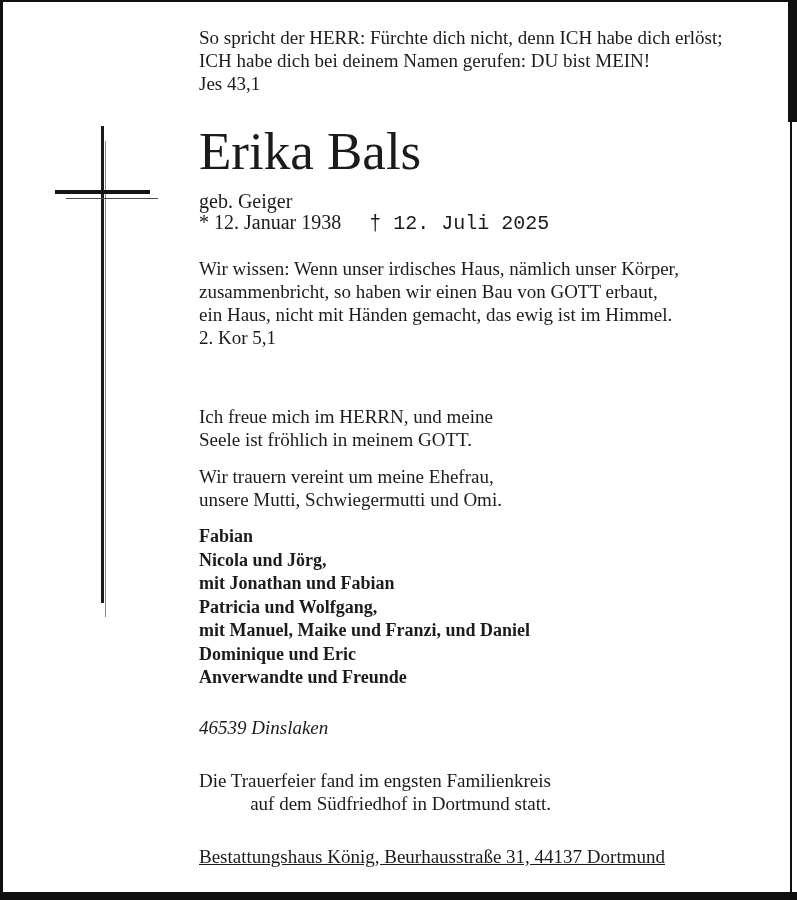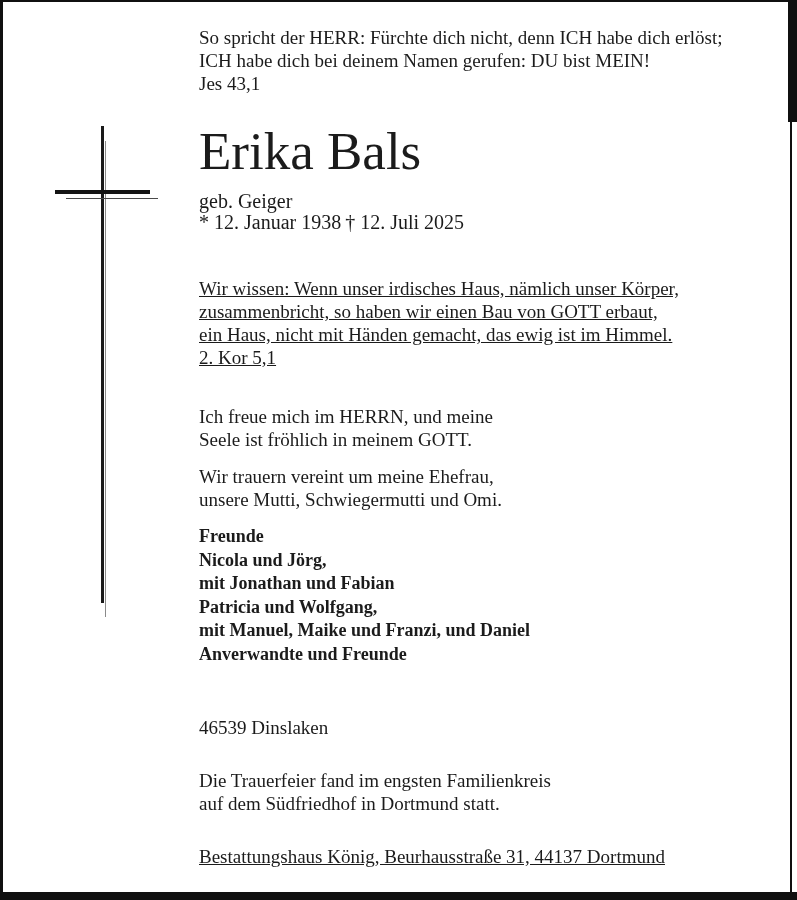--- a/index.html
+++ b/index.html
@@ -32,27 +32,27 @@
   .cross-h-main { left: 55px;  top: 190px;  width: 95px; height: 3.5px; background: #141414; }
   .cross-h-echo { left: 66px;  top: 197.5px; width: 92px; height: 1.3px; background: #4a4a4a; }
 
   
   .txt { left: 199px; font-size: 19px; line-height: 23px; white-space: nowrap; }
 
   .epigraph      { top: 26px; }
   .name          { top: 123px; font-size: 53px; line-height: 56px; text-align: center; }
   .maiden        { top: 187px; font-size: 20px; line-height: 28px; }
   .dates         { top: 210px; font-size: 20px; line-height: 24px; }
-  .dates .death  { margin-left: 4px; }
-  .scripture     { top: 277px; text-decoration: underline; }
+  .dates .death  { margin-left: 28px; font-family: Liberation Mono, monospace; }
+  .scripture     { top: 257px; }
   .psalm         { top: 396px; margin-top: 9px; }
   .mourning      { top: 465px; }
   .mourners      { top: 525px; font-size: 18px; line-height: 23.5px; font-weight: bold; }
-  .residence     { top: 716px; }
-  .funeral-info  { top: 769px; }
+  .residence     { top: 716px; font-style: italic; }
+  .funeral-info  { top: 769px; text-align: right; }
   .funeral-home  { top: 845px; text-decoration: underline; }
 </style>
 </head>
 <body>
 
 <div class="page">
 
   <div class="abs frame frame-top"></div>
   <div class="abs frame frame-left"></div>
   <div class="abs frame frame-right"></div>
@@ -89,25 +89,26 @@
     <div>Ich freue mich im HERRN, und meine</div>
     <div>Seele ist fröhlich in meinem GOTT.</div>
   </div>
 
   <div class="abs txt mourning">
     <div>Wir trauern vereint um meine Ehefrau,</div>
     <div>unsere Mutti, Schwiegermutti und Omi.</div>
   </div>
 
   <div class="abs txt mourners">
-    <div>Freunde</div>
+    <div>Fabian</div>
     <div>Nicola und Jörg,</div>
     <div>mit Jonathan und Fabian</div>
     <div>Patricia und Wolfgang,</div>
     <div>mit Manuel, Maike und Franzi, und Daniel</div>
+    <div>Dominique und Eric</div>
     <div>Anverwandte und Freunde</div>
   </div>
 
   <div class="abs txt residence">46539 Dinslaken</div>
 
   <div class="abs txt funeral-info">
     <div>Die Trauerfeier fand im engsten Familienkreis</div>
     <div>auf dem Südfriedhof in Dortmund statt.</div>
   </div>
 

